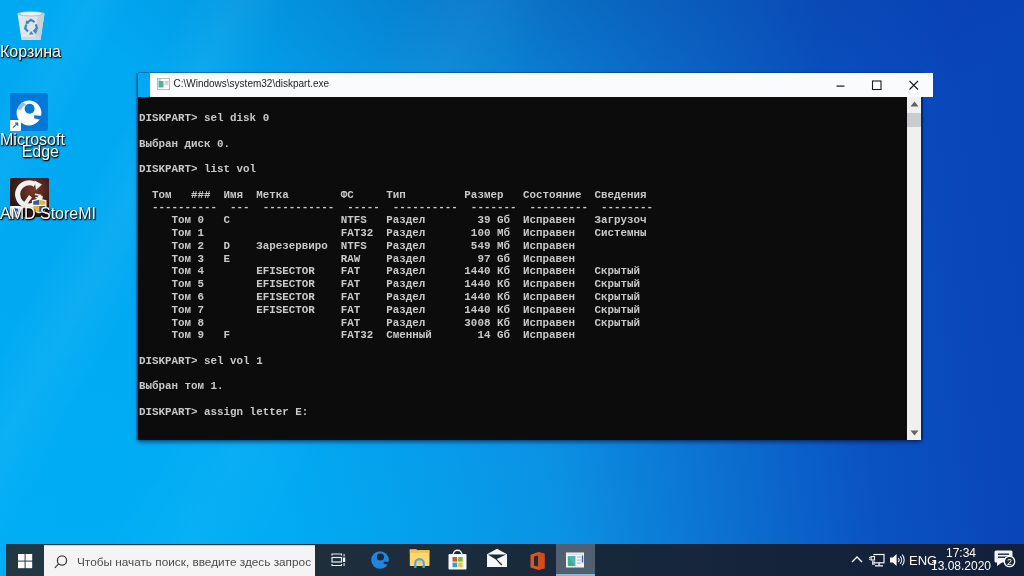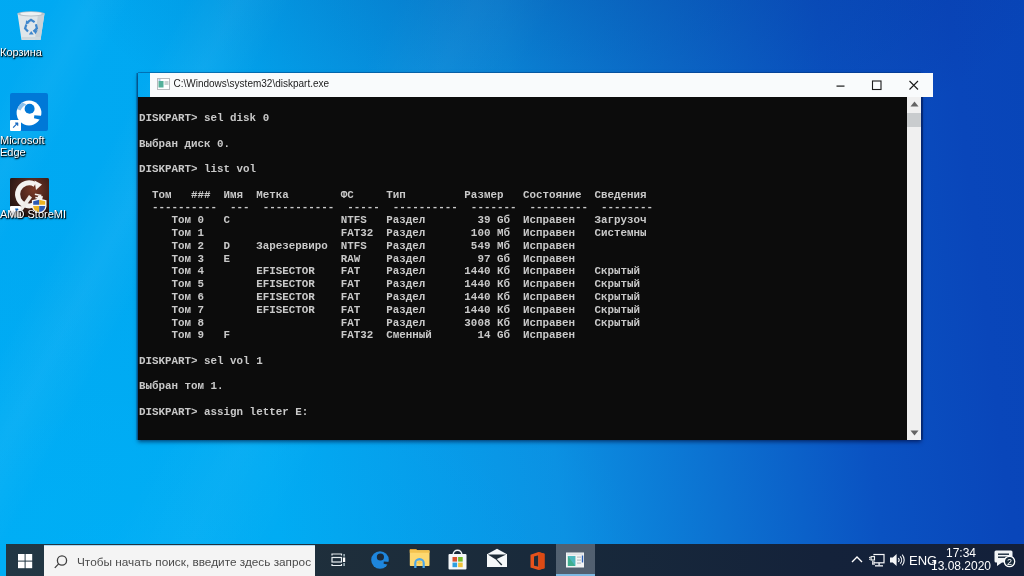--- a/index.html
+++ b/index.html
@@ -4,21 +4,21 @@
 *{margin:0;padding:0;box-sizing:border-box}
 html,body{width:1024px;height:576px;overflow:hidden}
 body{font-family:"Liberation Sans",sans-serif;position:relative;
 background:linear-gradient(83deg,#00aaf3 0%,#01a8f1 26%,#0b90e2 52%,#0c70d0 67%,#0a52c2 81%,#0946ba 93%,#0845b8 100%);}
 #beams{position:absolute;left:0;top:0;width:1024px;height:576px;
 background:radial-gradient(ellipse 750px 420px at 55% -18%,rgba(0,20,100,.30),rgba(0,20,100,0) 70%),
 radial-gradient(ellipse 750px 450px at 12% 100%,rgba(0,190,255,.25),rgba(0,190,255,0) 70%),
 linear-gradient(118deg,rgba(255,255,255,0) 4%,rgba(255,255,255,.04) 7%,rgba(255,255,255,0) 10%,rgba(255,255,255,0) 14%,rgba(255,255,255,.05) 18%,rgba(255,255,255,0) 22%,rgba(255,255,255,0) 30%,rgba(255,255,255,.04) 36%,rgba(255,255,255,0) 42%)}
 .abs{position:absolute}
 
-.iconlabel{position:absolute;color:#fff;font-size:11px;text-align:left;
+.iconlabel{position:absolute;color:#fff;font-size:16px;text-align:right;
 text-shadow:1px 1px 1px #000,0 1px 2px #000;white-space:nowrap;line-height:12px}
 
 #bin{left:15px;top:10px;width:30px;height:30px}
 
 #edgeico{left:10px;top:93px;width:38px;height:38px;background:#0078d7;border-radius:2px;
 color:#fff;font-weight:bold;font-size:37px;text-align:center;line-height:39px}
 
 #amdico{left:10px;top:178px;width:39px;height:39px;border-radius:2px;overflow:hidden;
 background:radial-gradient(circle at 65% 30%,#6b3026,#38201c 60%,#241412)}
 .shortcut{position:absolute;left:0;bottom:0;width:11px;height:11px;background:#fff;

